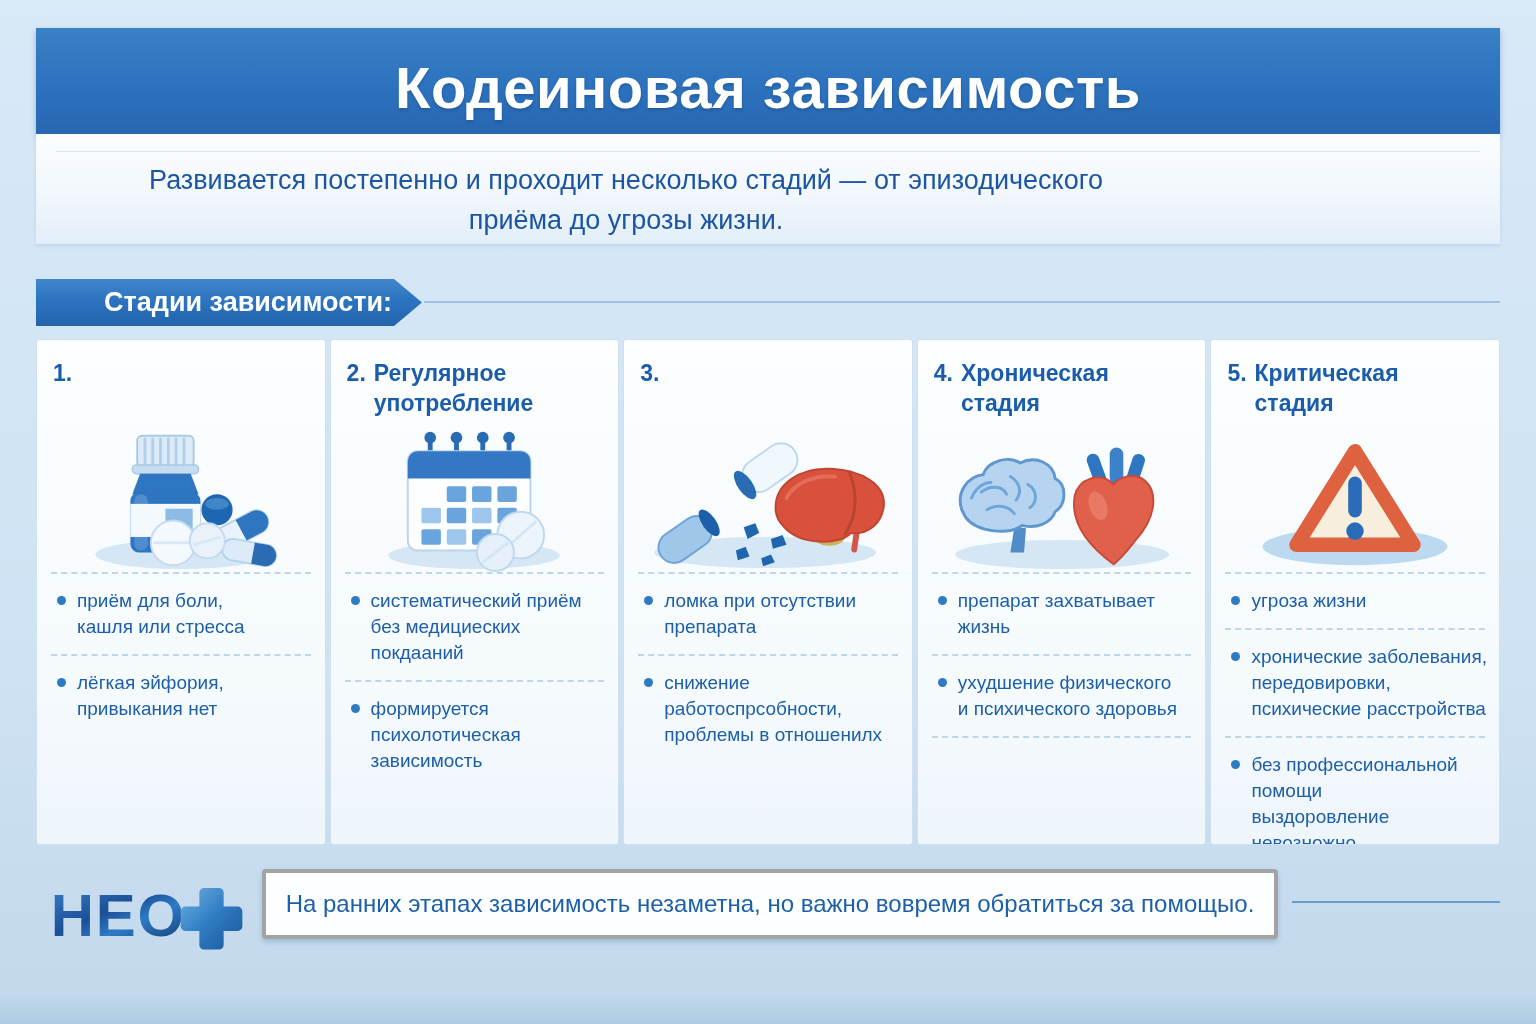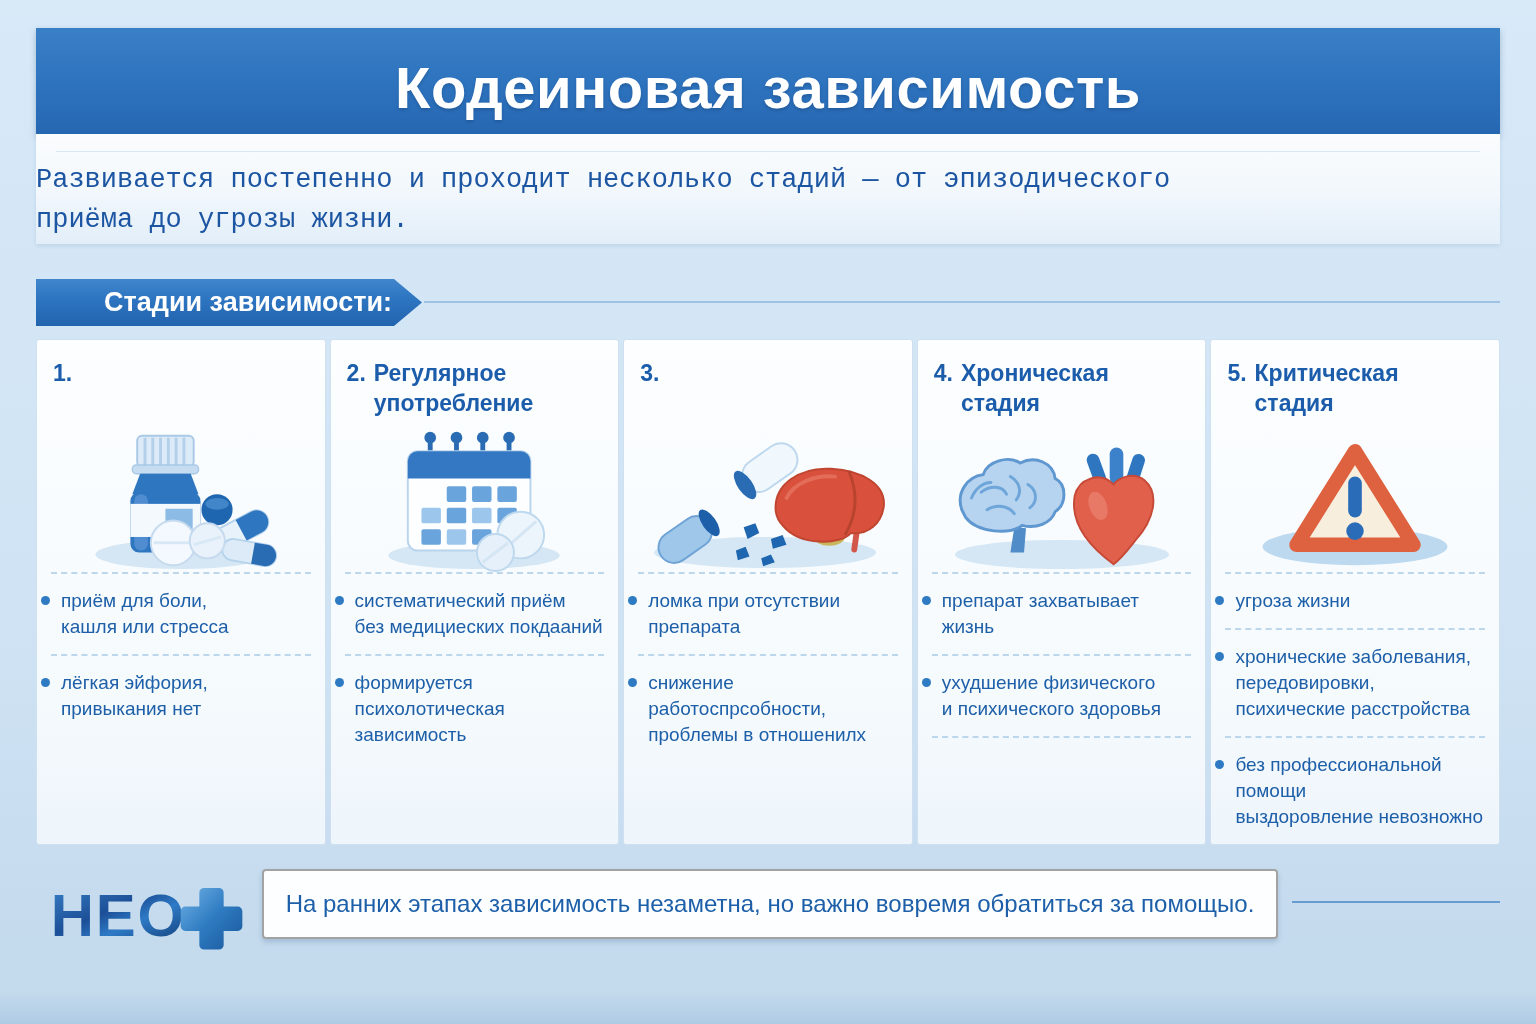--- a/index.html
+++ b/index.html
@@ -25,22 +25,22 @@
   }
 
   
   .intro-panel {
     left:36px; top:134px; width:1464px; height:110px;
     background:linear-gradient(180deg,#fbfdfe 0%,#f1f7fc 55%,#e2eef9 100%);
     box-shadow:0 2px 4px rgba(90,130,170,.18);
   }
   .intro-line { left:56px; top:151px; width:1424px; height:1px; background:#dcc; background:#d9e7f3; }
   .intro-text {
-    left:36px; top:160px; width:1180px; 
-    color:#1c55a2; font-size:27px; line-height:40px; white-space:pre-line; font-weight:500;font-family:Liberation Mono, monospace;
+    left:36px; top:160px; width:1180px; text-align:center;
+    color:#1c55a2; font-size:27px; line-height:40px; white-space:pre-line; font-weight:500;
   }
 
   
   .section-banner {
     left:36px; top:279px; width:386px; height:47px;
     background:linear-gradient(180deg,#3f86cd 0%,#2d74c0 45%,#2263ad 100%);
     clip-path:polygon(0 0, calc(100% - 28px) 0, 100% 50%, calc(100% - 28px) 100%, 0 100%);
     display:flex; align-items:center;padding-left:36px;
   }
   .section-label { color:#fff; font-size:27px; font-weight:bold; padding-left:32px; }
@@ -50,29 +50,29 @@
   .cards { left:36px; top:339px; width:1464px; height:506px; display:grid; grid-template-columns:repeat(5,1fr); gap:4px; }
   .card {
     background:linear-gradient(180deg,#fcfeff 0%,#f5fafd 70%,#eef5fb 100%);
     border:1px solid #cfe1f1; border-radius:3px; overflow:hidden;
   }
   .card-title { display:flex; gap:8px; padding:18px 12px 0 16px; height:86px;
     color:#1b5cab; font-size:23px; font-weight:bold; line-height:30px; }
   .card-title .ttl { white-space:pre-line; }
   .icon-wrap { height:146px; display:flex; align-items:center; justify-content:center; }
   .dash { border-top:2px dashed #bcd6ec; margin:0 14px; }
-  .bullet { display:flex; gap:11px; padding:14px 8px 14px 4px; }
+  .bullet { display:flex; gap:11px; padding:14px 8px 14px 20px; }
   .dot { width:9px; height:9px; border-radius:50%; background:#2e7bc4; margin-top:8px; flex:none; }
   .btext { color:#1d5fa8; font-size:19px; line-height:26px; white-space:pre-line; font-weight:500; }
 
   
   .logo-wrap { left:44px; top:872px; width:206px; height:86px; }
   .note-box {
     left:262px; top:869px; width:1016px; height:70px;
-    background:#fcfeff; border:2px solid #a3a3a3; border-radius:4px;
+    background:#fcfeff; border:4px solid #a3a3a3; border-radius:4px;
     display:flex; align-items:center; justify-content:center;
     box-shadow:0 3px 5px rgba(80,120,160,.3);
   }
   .note-text { color:#1d5fa8; font-size:24px; font-weight:500; }
   .footer-line { left:1292px; top:901px; width:208px; height:2px; background:#689bd0; }
 </style>
 </head>
 <body>
 
 <div class="abs header-banner">

